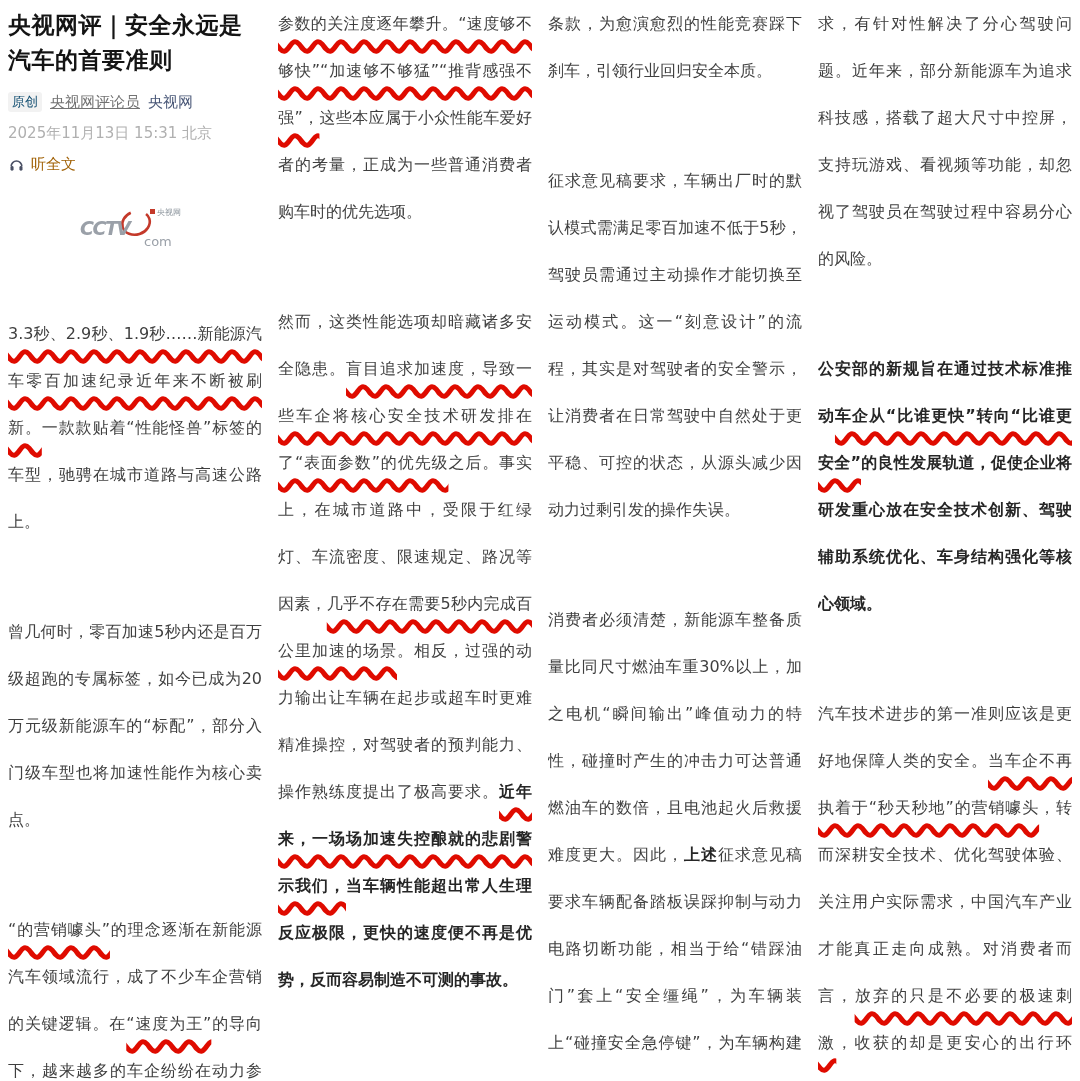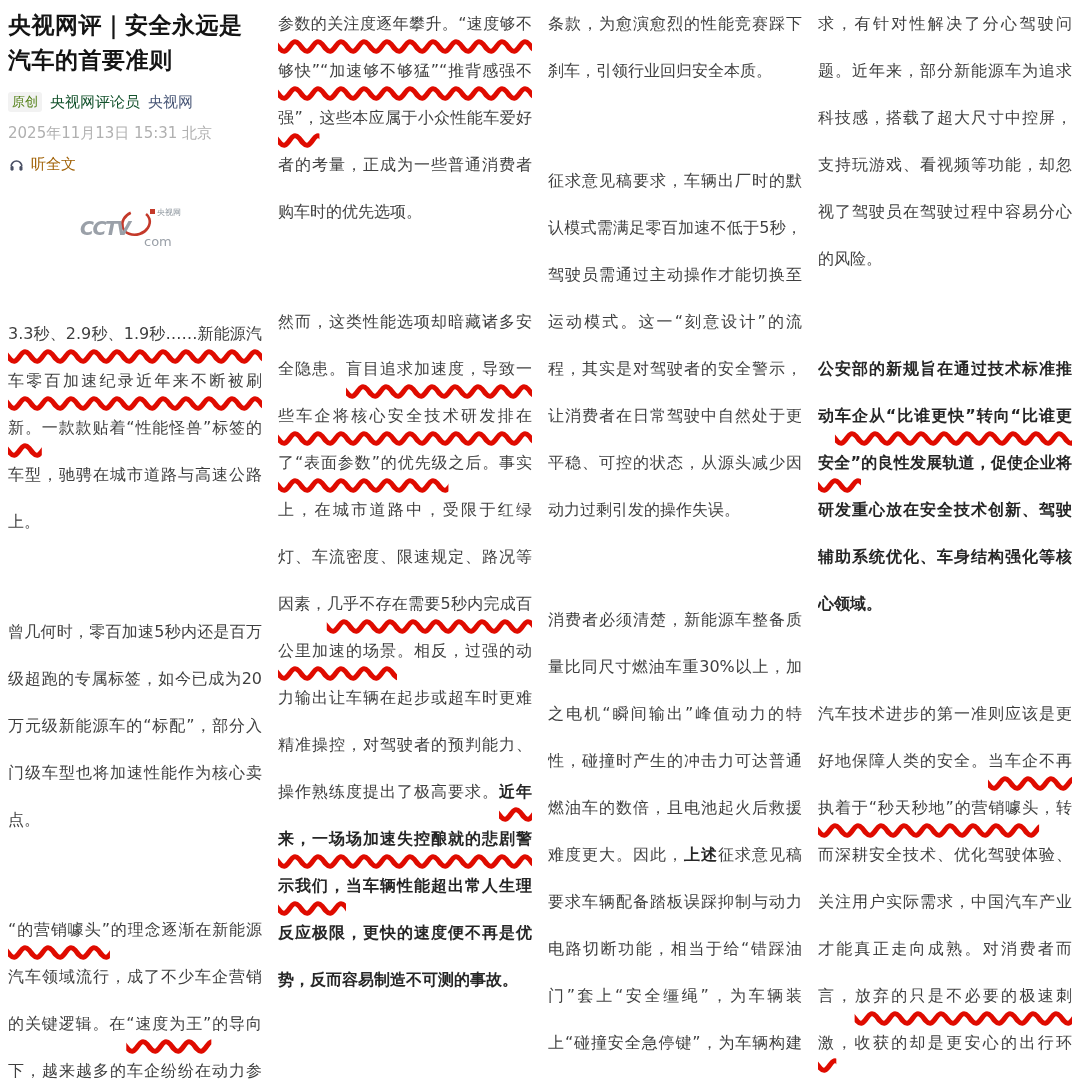--- a/index.html
+++ b/index.html
@@ -31,27 +31,27 @@
     display: flex;
     align-items: center;
     gap: 8px;
     margin: 0 0 10px;
     font-size: 15px;
     white-space: nowrap;
   }
   .badge {
     display: inline-block;
     background: #f2f2f2;
-    color: #4d7c0f;
+    color: #0c4a6e;
     font-size: 13px;
     line-height: 20px;
     padding: 0 4px;
     border-radius: 3px;
   }
-  .author { color: #14532d; }
+  .author { color: #737373; text-decoration: underline; }
   .account { color: #4a5878; font-weight: 500; cursor: pointer; }
   .date-row { color: #b0b0b0; font-size: 15px; margin: 12px 0 12px; }
   .listen-row {
     display: flex;
     align-items: center;
     gap: 6px;
     color: #a16207;
     font-size: 15px;
     margin: 0 0 30px;
     cursor: pointer;

